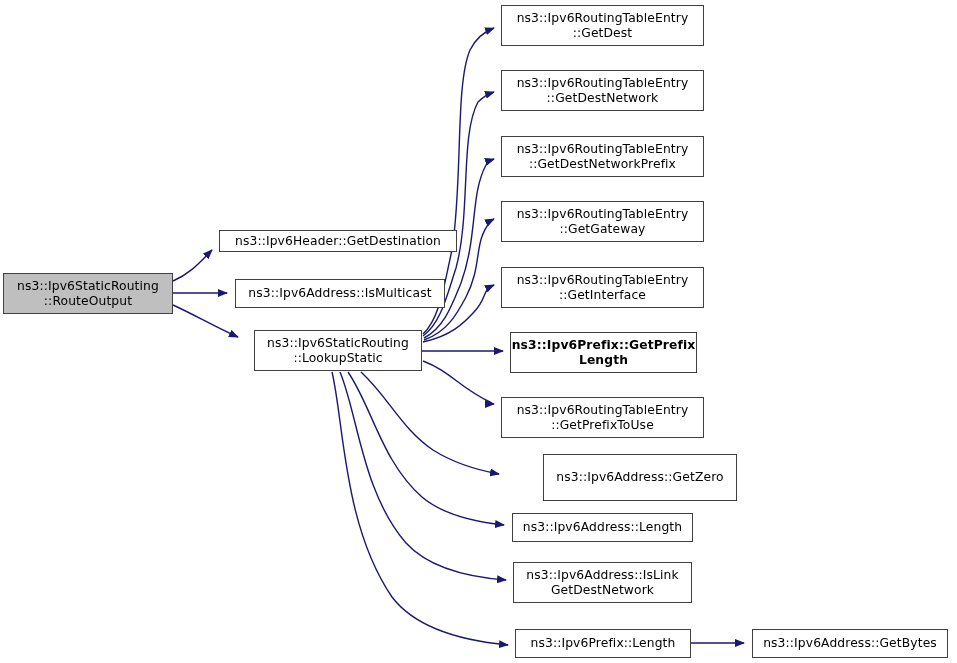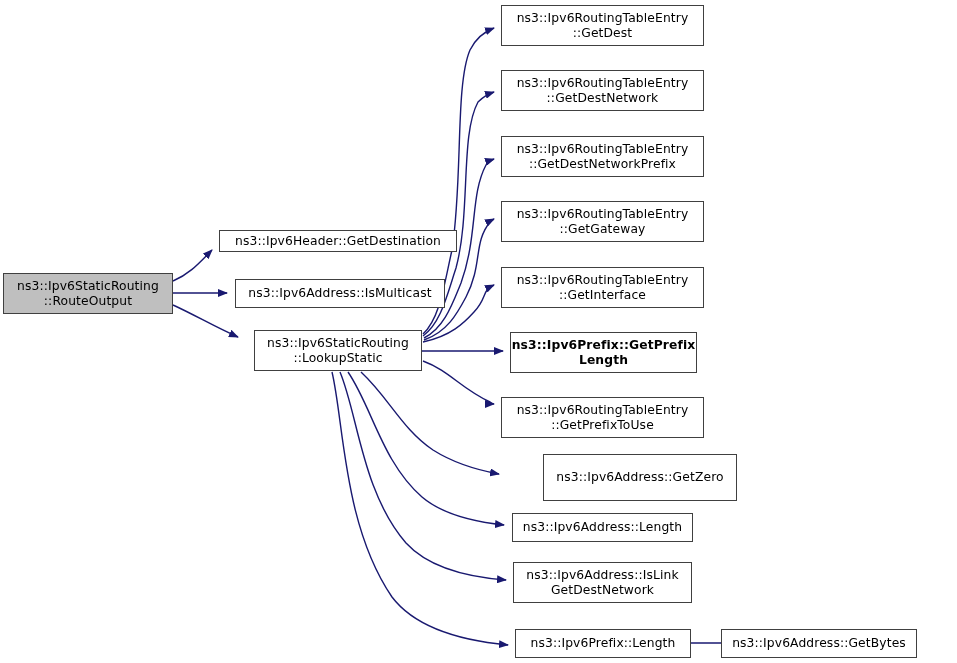--- a/index.html
+++ b/index.html
@@ -93,15 +93,15 @@
 ::GetInterface</div>
       <div class="node" style="left: 510px; top: 332px; width: 187px; height: 41px; font-weight: bold;">ns3::Ipv6Prefix::GetPrefix
 Length</div>
       <div class="node" style="left: 501px; top: 397px; width: 203px; height: 41px;">ns3::Ipv6RoutingTableEntry
 ::GetPrefixToUse</div>
       <div class="node" style="left: 507px; top: 454px; width: 194px; height: 47px; margin-left: 36px;">ns3::Ipv6Address::GetZero</div>
       <div class="node" style="left: 512px; top: 513px; width: 181px; height: 29px;">ns3::Ipv6Address::Length</div>
       <div class="node" style="left: 513px; top: 562px; width: 179px; height: 41px;">ns3::Ipv6Address::IsLink
 GetDestNetwork</div>
       <div class="node" style="left: 515px; top: 629px; width: 176px; height: 29px;">ns3::Ipv6Prefix::Length</div>
-      <div class="node" style="left: 721px; top: 629px; width: 196px; height: 29px;">ns3::Ipv6Address::GetBytes</div>
+      <div class="node" style="left: 752px; top: 629px; width: 196px; height: 29px;">ns3::Ipv6Address::GetBytes</div>
     </div>
 </div>
 
 </body></html>

